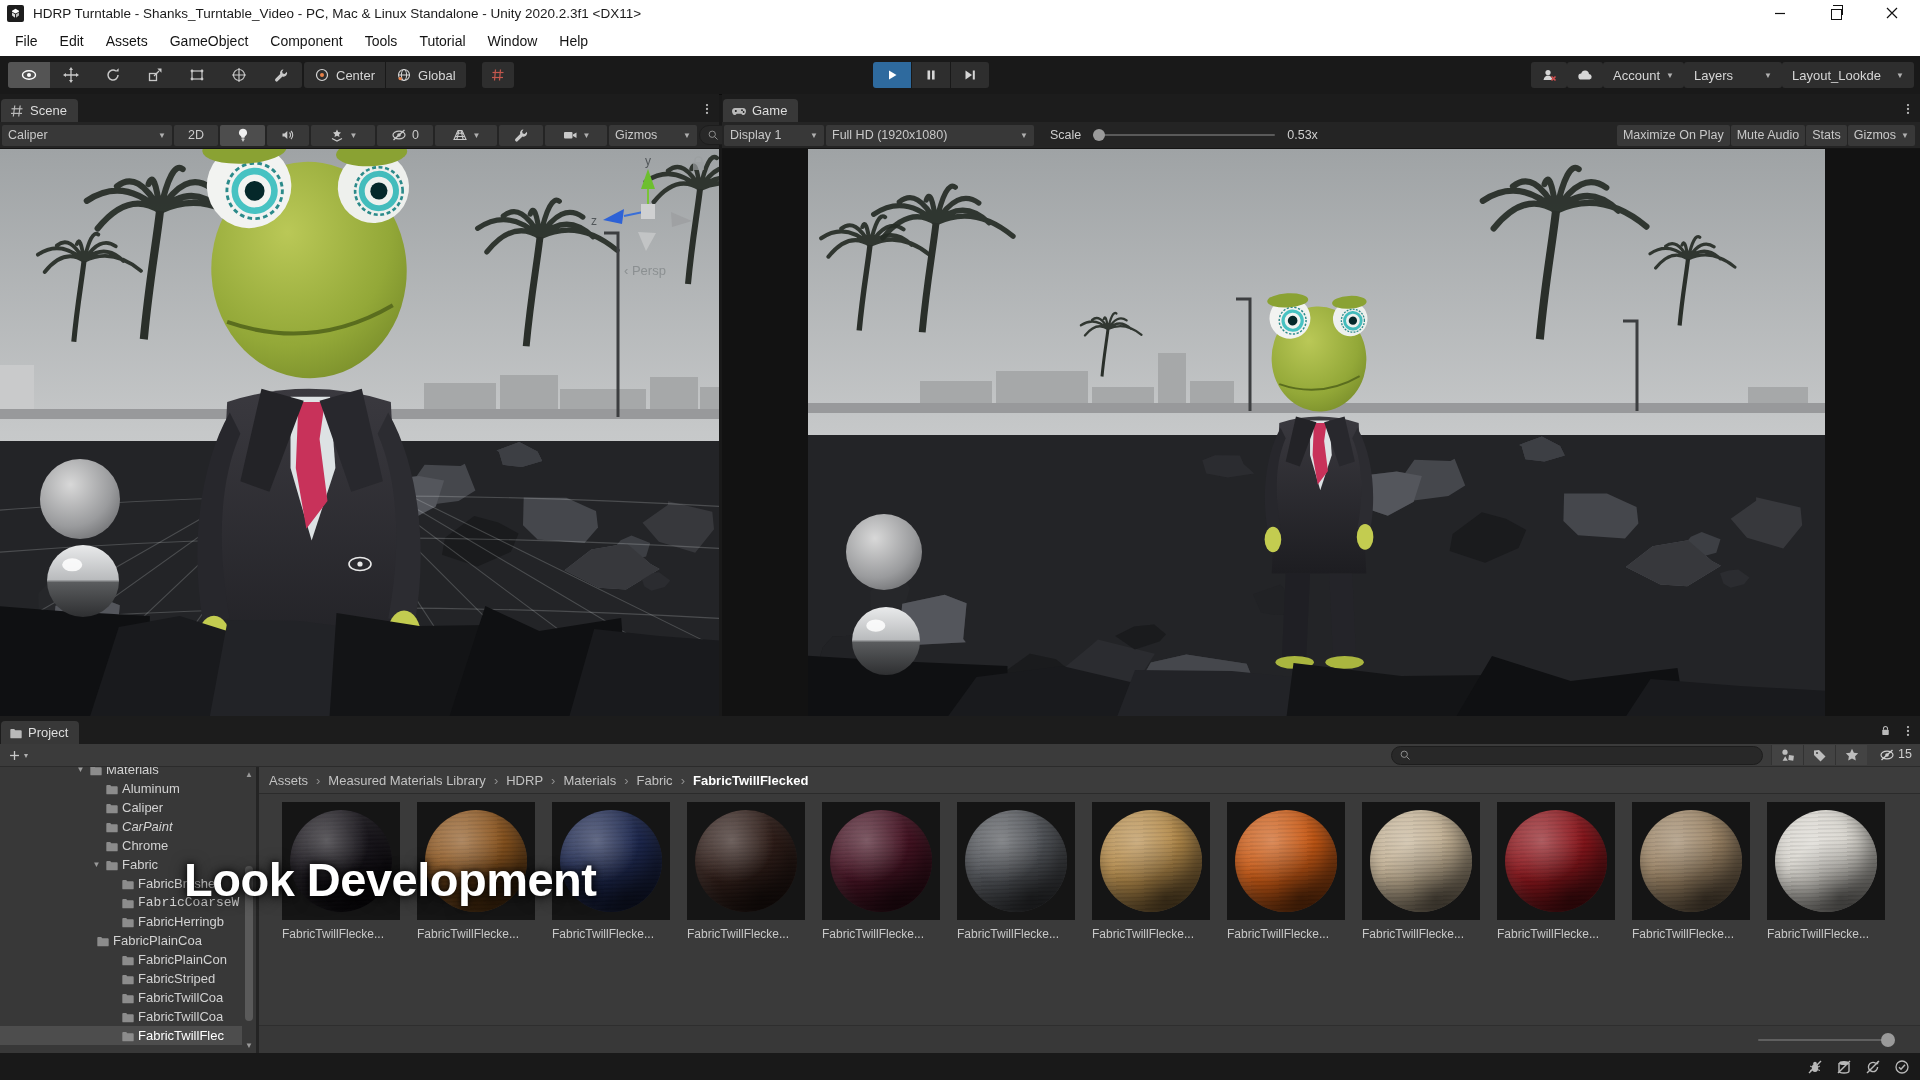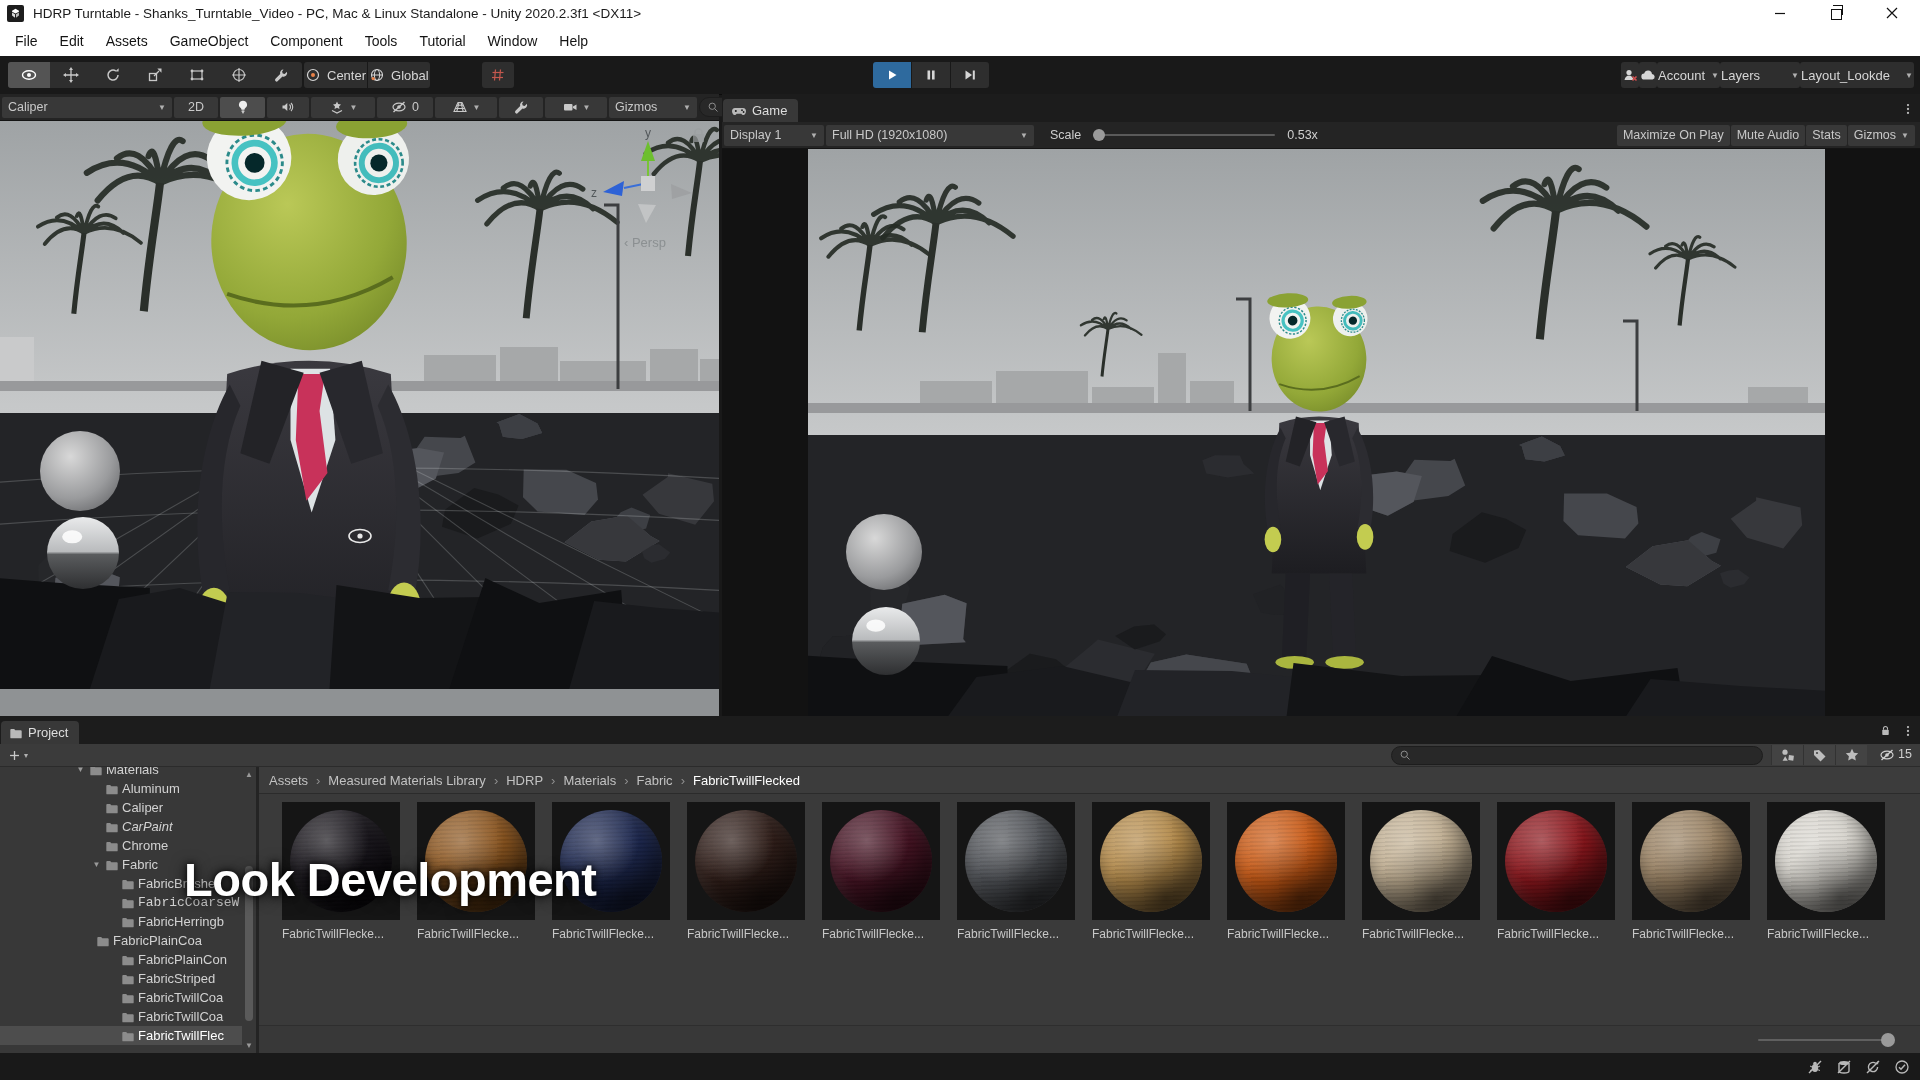--- a/index.html
+++ b/index.html
@@ -13,21 +13,21 @@
   .restore-glyph{width:9px;height:9px;border:1.2px solid #111;position:relative;background:#fff;margin-top:2px}
   .restore-glyph::before{content:"";position:absolute;left:1.5px;top:-4.5px;width:9px;height:9px;border:1.2px solid #111;border-bottom:none;border-left:none}
   
   #menubar{position:absolute;left:0;top:26px;width:1920px;height:30px;background:#ffffff;display:flex;align-items:center;padding-left:4px}
   .menu-item{padding:0 11px;font-size:14px;color:#141414;line-height:30px}
   
   #toolbar{position:absolute;left:0;top:56px;width:1920px;height:38px;background:#191919;border-bottom:1px solid #0c0c0c}
   .tool-group{position:absolute;top:6px;height:26px;display:flex;background:#2e2e2e;border-radius:3px;overflow:hidden}
   .tool-btn{width:42px;height:26px;display:flex;align-items:center;justify-content:center;color:#c8c8c8}
   .tool-btn.active{background:#545454;color:#ffffff}
-  .bar-btn{height:26px;background:#2e2e2e;color:#d6d6d6;font-size:13px;display:flex;align-items:center;justify-content:center;gap:6px;border-radius:3px;padding:0 1px}
+  .bar-btn{height:26px;background:#2e2e2e;color:#d6d6d6;font-size:13px;display:flex;align-items:center;justify-content:center;gap:6px;border-radius:3px;padding:0 10px}
   .chev{font-size:8px;color:#b0b0b0}
   .play-group{position:absolute;left:873px;top:6px;display:flex;gap:1px}
   .play-group .bar-btn{width:38px;padding:0;border-radius:0}
   .play-group .bar-btn:first-child{border-radius:3px 0 0 3px}
   .play-group .bar-btn:last-child{border-radius:0 3px 3px 0}
   #toolbar-right{position:absolute;right:6px;top:6px;display:flex;}
   
   .panel{position:absolute;display:flex;flex-direction:column}
   .panel-tabs{height:28px;background:#1c1c1c;display:flex;align-items:flex-end;position:relative;flex:none}
   .tab{height:23px;background:#383838;border-radius:4px 4px 0 0;display:flex;align-items:center;padding:0 11px 0 8px;gap:5px;color:#dedede;font-size:13px;margin-left:1px}
@@ -56,21 +56,21 @@
   .t-label{margin-left:2px}
   #tree-scrollbar{position:absolute;right:0;top:0;bottom:0;width:14px;background:#383838;z-index:5}
   .sb-arrow{position:absolute;left:0;width:14px;text-align:center;font-size:8px;color:#999}
   .sb-up{top:3px}.sb-dn{bottom:3px}
   .sb-thumb{position:absolute;top:99px;height:155px;width:8px;background:#5a5a5a;border-radius:4px;left:3px}
   #splitter{width:3px;background:#242424;flex:none}
   #browser{flex:1;display:flex;flex-direction:column;background:#3a3a3a;min-width:0}
   #breadcrumbs{height:26px;background:#3c3c3c;border-bottom:1px solid #2b2b2b;display:flex;align-items:center;padding-left:10px;font-size:13px;flex:none}
   .crumb{color:#c2c2c2}
   .crumb+.crumb::before{content:"›";margin:0 8px;color:#8f8f8f;font-weight:normal}
-  .crumb.current{color:#ffffff;font-weight:normal}
+  .crumb.current{color:#ffffff;font-weight:bold}
   #grid-area{flex:1;position:relative;min-height:0}
   #tiles{position:absolute;left:23px;top:8px;display:flex;gap:17px}
   .tile{width:118px;flex:none}
   .thumb{width:118px;height:118px;background:#151515;display:flex;align-items:center;justify-content:center}
   .sphere{width:102px;height:102px;border-radius:50%;
     background:
       radial-gradient(circle at 36% 30%, rgba(255,255,255,.30), rgba(255,255,255,0) 44%),
       radial-gradient(circle at 64% 86%, rgba(0,0,0,.48), rgba(0,0,0,0) 55%),
       repeating-linear-gradient(178deg, rgba(0,0,0,.09) 0px, rgba(0,0,0,.09) 1px, rgba(255,255,255,.02) 2px, rgba(0,0,0,0) 4px),
       var(--c);
@@ -283,20 +283,42 @@
         <span class="chev">▼</span>
       </div>
     <div class="bar-btn" style="width:112px;justify-content:space-between">
         <span>Layout_Lookde</span>
         <span class="chev">▼</span>
       </div>
   </div>
 </div>
 
 <section class="panel" id="scene-panel" style="left:0;top:94px;width:719px;height:622px">
+  <div class="panel-tabs">
+    <div class="tab">
+        <span class="t-ic" data-icon="hash">
+          <svg viewBox="0 0 16 16" width="16" height="16">
+            <g stroke="currentColor" stroke-width="1.2" fill="none">
+              <line x1="5.8" y1="2.5" x2="4.3" y2="13.5"></line>
+              <line x1="11.2" y1="2.5" x2="9.7" y2="13.5"></line>
+              <line x1="2.5" y1="5.8" x2="13.5" y2="5.8"></line>
+              <line x1="2" y1="10.4" x2="13" y2="10.4"></line>
+            </g>
+          </svg>
+        </span>
+        <span>Scene</span>
+      </div>
+    <span class="kebab" data-icon="kebab">
+        <svg viewBox="0 0 16 16" width="14" height="14">
+          <circle cx="8" cy="3.5" r="1.3" fill="currentColor"></circle>
+          <circle cx="8" cy="8" r="1.3" fill="currentColor"></circle>
+          <circle cx="8" cy="12.5" r="1.3" fill="currentColor"></circle>
+        </svg>
+      </span>
+  </div>
   <div class="panel-ctl">
     <div class="seg" style="width:158px;justify-content:space-between">
         <span>Caliper</span>
         <span class="chev">▼</span>
       </div>
     <div class="seg" style="width:32px">
         <span>2D</span>
       </div>
     <div class="seg on" style="width:33px">
         <span data-icon="bulb">

